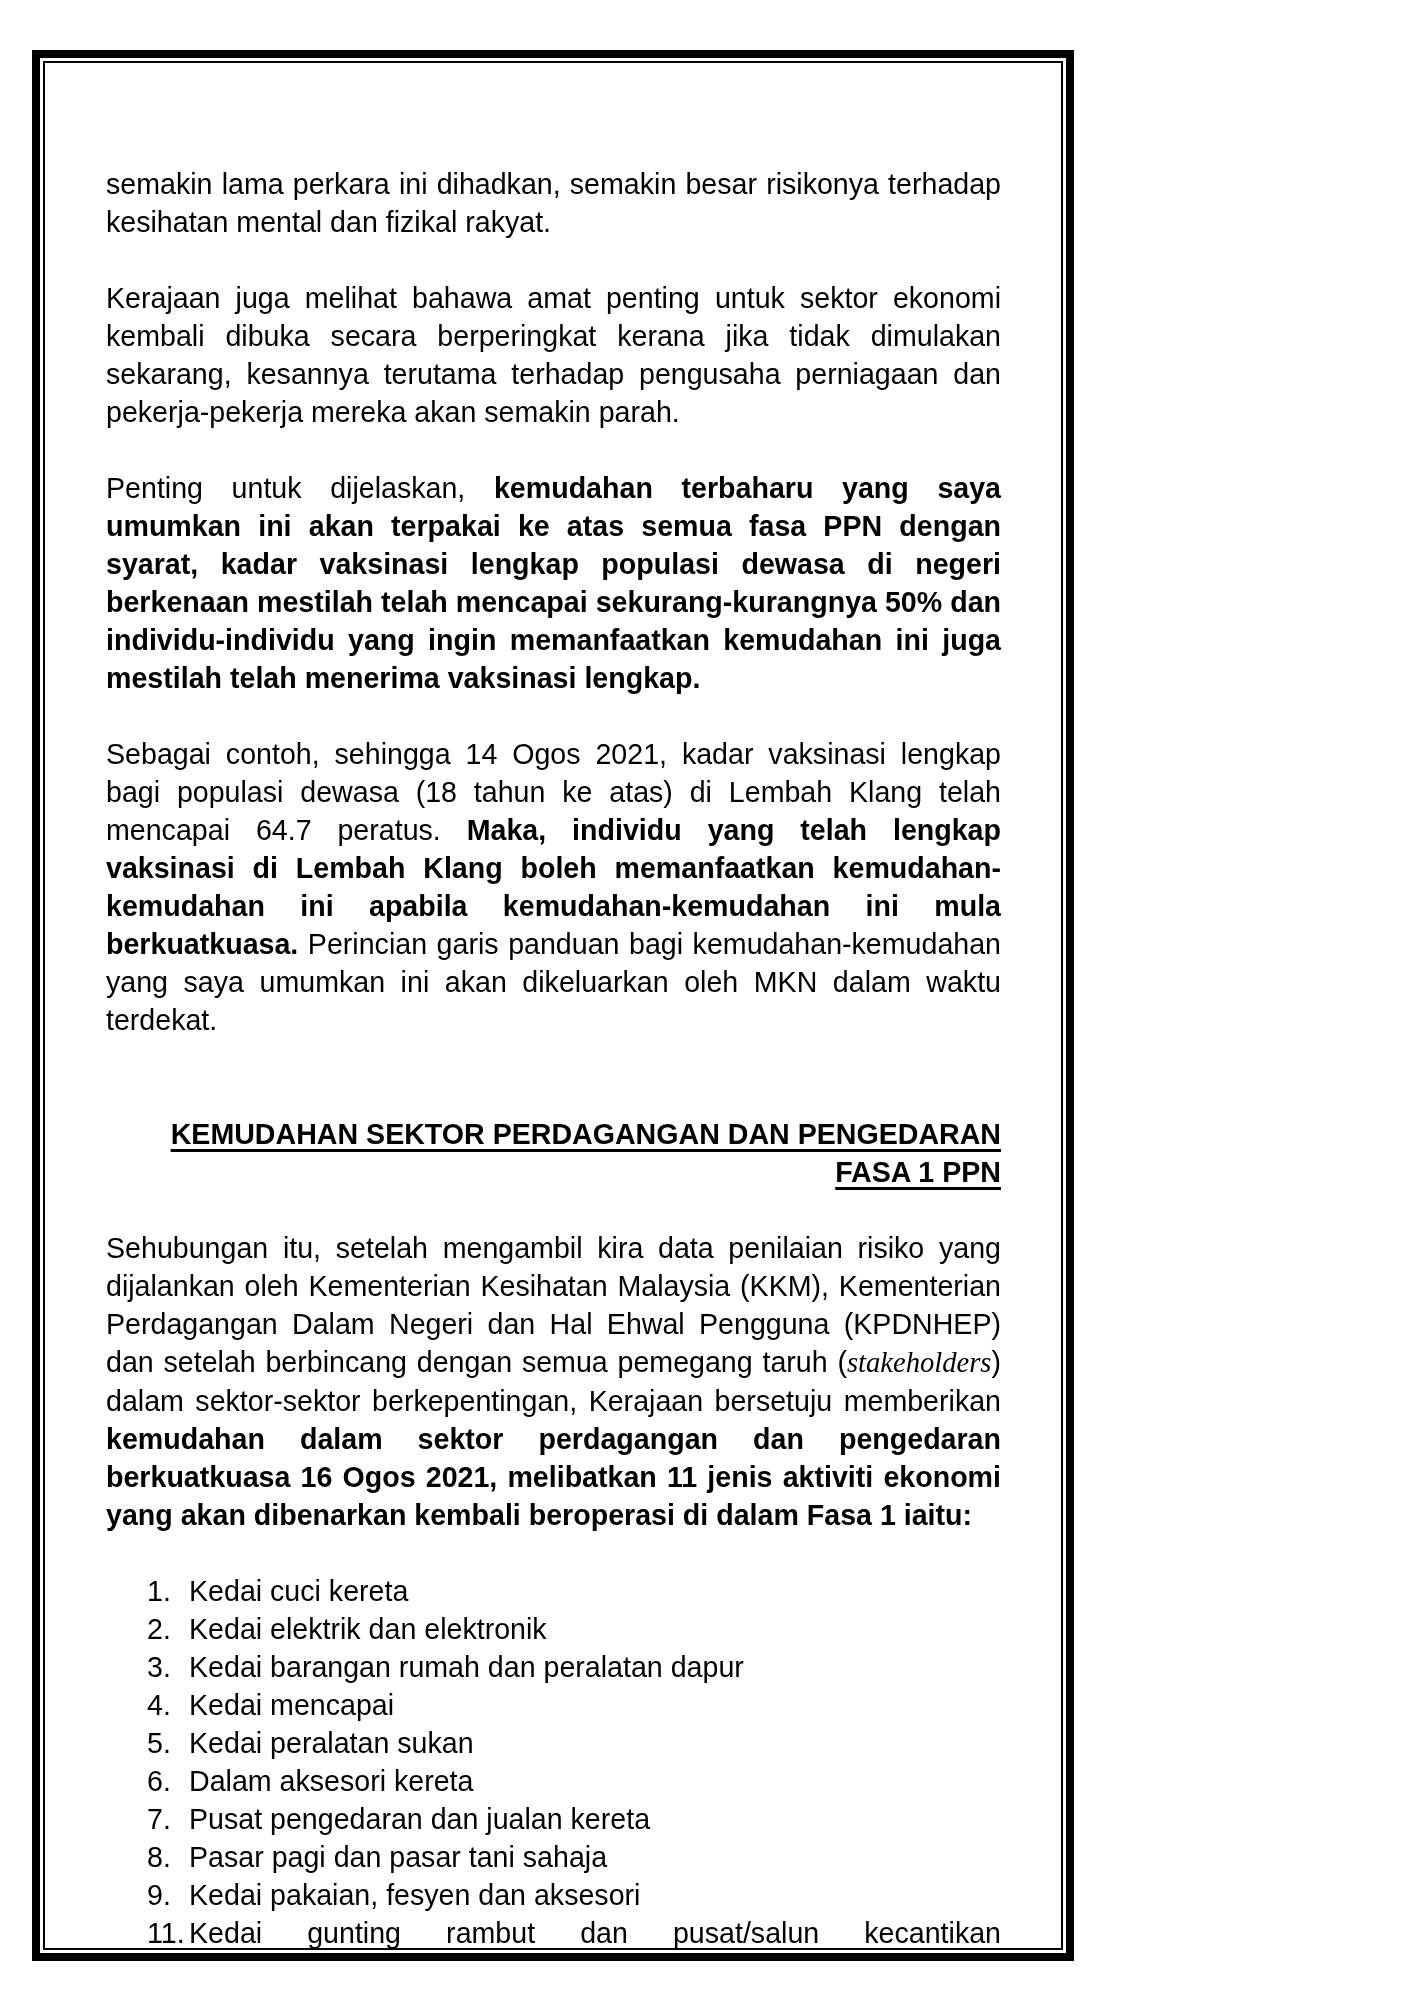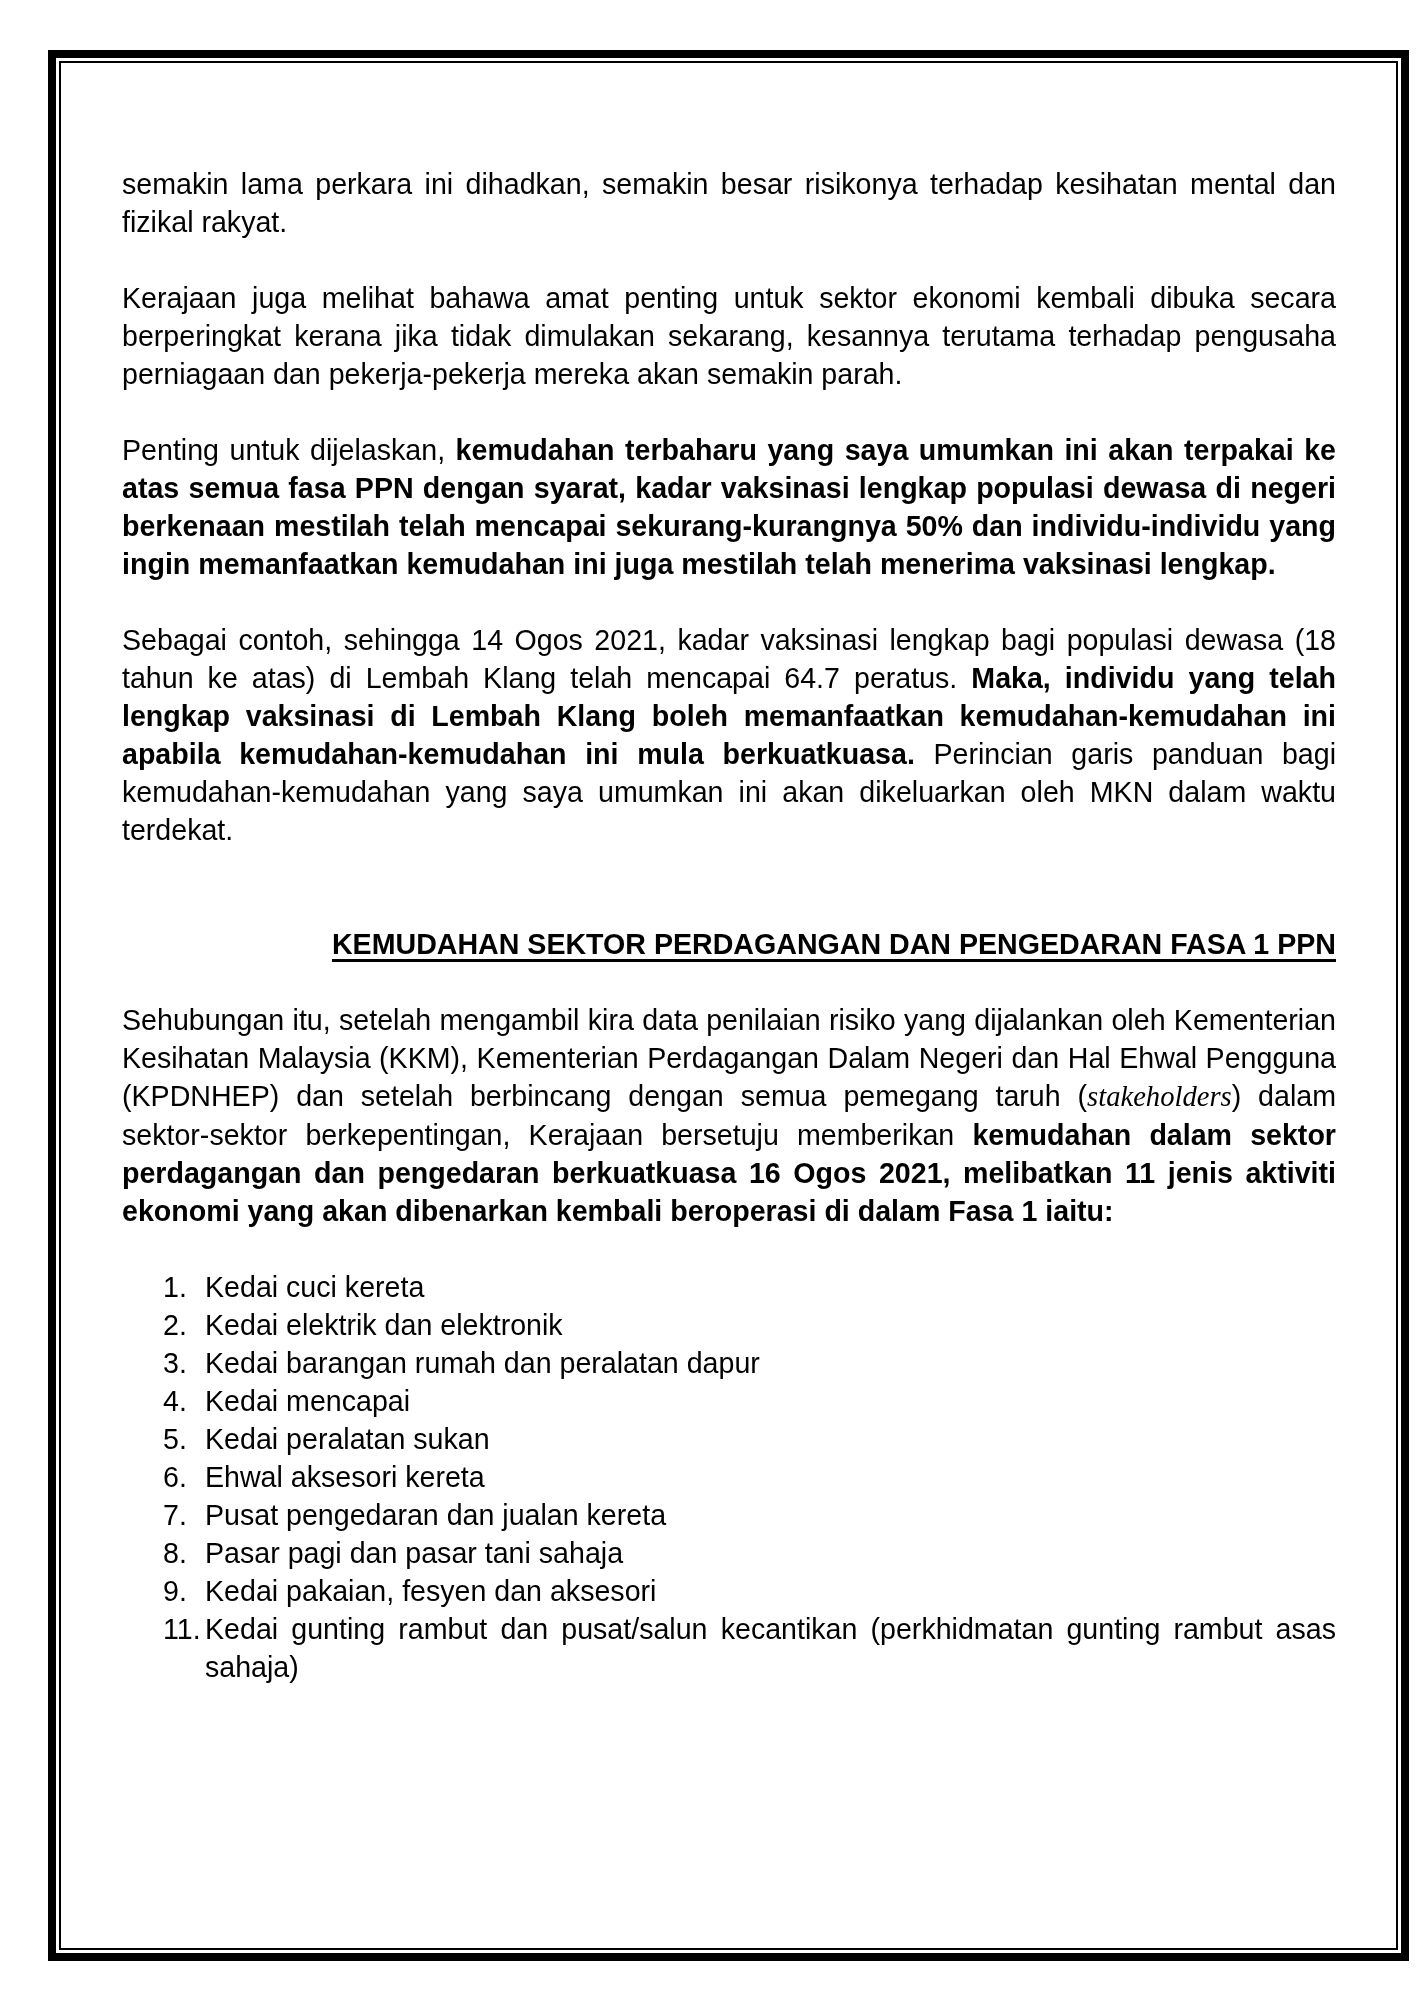--- a/index.html
+++ b/index.html
@@ -9,23 +9,23 @@
   }
   body {
     width: 1416px;
     height: 2012px;
     position: relative;
     font-family: "Liberation Sans", "DejaVu Sans", sans-serif;
     color: #000000;
   }
   .frame-outer {
     position: absolute;
-    left: 48px;
+    left: 32px;
     top: 50px;
-    width: 1361px;
+    width: 1042px;
     height: 1911px;
     box-sizing: border-box;
     border: 8px solid #000000;
   }
   .frame-inner {
     position: absolute;
     top: 3px; left: 3px; right: 3px; bottom: 3px;
     border: 2px solid #000000;
   }
   .content {
@@ -83,21 +83,21 @@
         <p class="para"><span class="seg">Penting untuk dijelaskan, </span><strong class="seg">kemudahan terbaharu yang saya umumkan ini akan terpakai ke atas semua fasa PPN dengan syarat, kadar vaksinasi lengkap populasi dewasa di negeri berkenaan mestilah telah mencapai sekurang-kurangnya 50% dan individu-individu yang ingin memanfaatkan kemudahan ini juga mestilah telah menerima vaksinasi lengkap.</strong></p>
         <p class="para"><span class="seg">Sebagai contoh, sehingga 14 Ogos 2021, kadar vaksinasi lengkap bagi populasi dewasa (18 tahun ke atas) di Lembah Klang telah mencapai 64.7 peratus. </span><strong class="seg">Maka, individu yang telah lengkap vaksinasi di Lembah Klang boleh memanfaatkan kemudahan-kemudahan ini apabila kemudahan-kemudahan ini mula berkuatkuasa.</strong><span class="seg"> Perincian garis panduan bagi kemudahan-kemudahan yang saya umumkan ini akan dikeluarkan oleh MKN dalam waktu terdekat.</span></p>
         <p class="heading"><strong class="seg">KEMUDAHAN SEKTOR PERDAGANGAN DAN PENGEDARAN FASA 1 PPN</strong></p>
         <p class="para"><span class="seg">Sehubungan itu, setelah mengambil kira data penilaian risiko yang dijalankan oleh Kementerian Kesihatan Malaysia (KKM), Kementerian Perdagangan Dalam Negeri dan Hal Ehwal Pengguna (KPDNHEP) dan setelah berbincang dengan semua pemegang taruh (</span><em class="seg">stakeholders</em><span class="seg">) dalam sektor-sektor berkepentingan, Kerajaan bersetuju memberikan </span><strong class="seg">kemudahan dalam sektor perdagangan dan pengedaran berkuatkuasa 16 Ogos 2021, melibatkan 11 jenis aktiviti ekonomi yang akan dibenarkan kembali beroperasi di dalam Fasa 1 iaitu:</strong></p>
         <ol class="num-list">
           <li><span class="li-num">1.</span><span>Kedai cuci kereta</span></li>
           <li><span class="li-num">2.</span><span>Kedai elektrik dan elektronik</span></li>
           <li><span class="li-num">3.</span><span>Kedai barangan rumah dan peralatan dapur</span></li>
           <li><span class="li-num">4.</span><span>Kedai mencapai</span></li>
           <li><span class="li-num">5.</span><span>Kedai peralatan sukan</span></li>
-          <li><span class="li-num">6.</span><span>Ehwal aksesori kereta</span></li>
+          <li><span class="li-num">6.</span><span>Dalam aksesori kereta</span></li>
           <li><span class="li-num">7.</span><span>Pusat pengedaran dan jualan kereta</span></li>
           <li><span class="li-num">8.</span><span>Pasar pagi dan pasar tani sahaja</span></li>
           <li><span class="li-num">9.</span><span>Kedai pakaian, fesyen dan aksesori</span></li>
           <li><span class="li-num">11.</span><span>Kedai gunting rambut dan pusat/salun kecantikan (perkhidmatan gunting rambut asas sahaja)</span></li>
         </ol>
       </div>
   </div>
 </div>
 
 </body></html>

